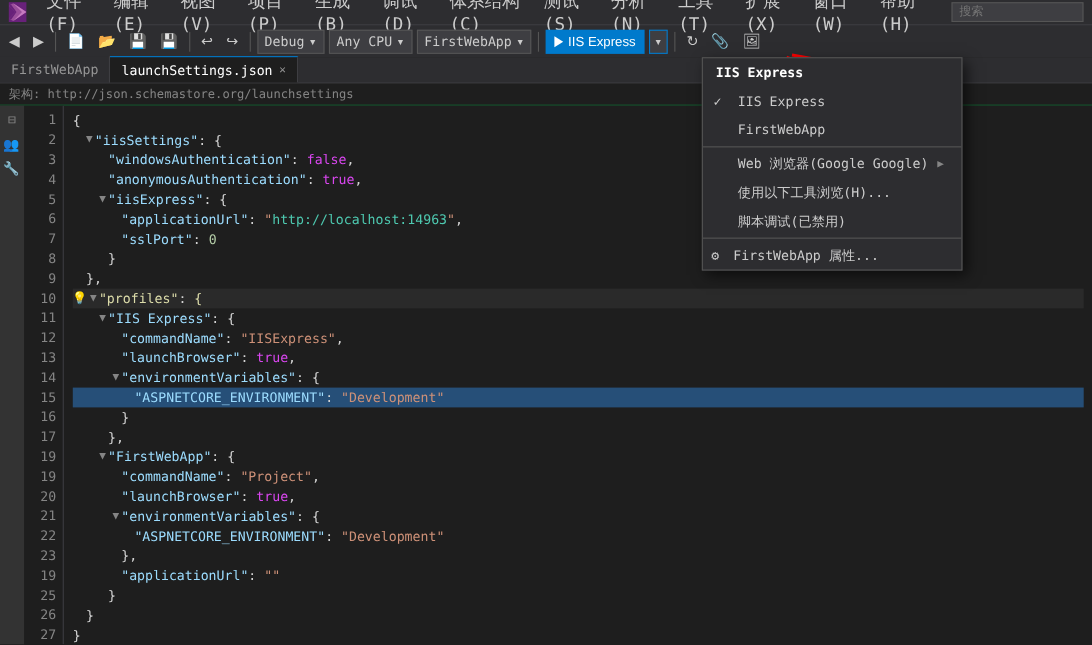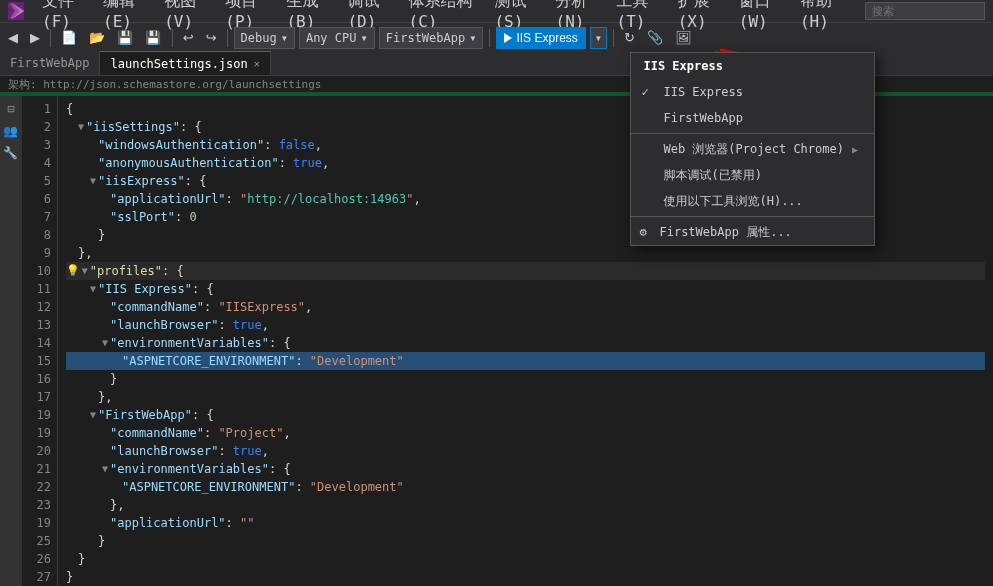--- a/index.html
+++ b/index.html
@@ -165,21 +165,21 @@
 
     
     .breadcrumb {
       background: #1e1e1e;
       height: 20px;
       display: flex;
       align-items: center;
       padding: 0 8px;
       font-size: 11px;
       color: #858585;
-      border-bottom: 4px solid #14532d;
+      border-bottom: 1px solid #14532d;
     }
 
     
     .main-layout {
       display: flex;
       height: calc(586px - 22px - 30px - 24px - 20px);
     }
     .activity-bar {
       width: 22px;
       background: #333333;
@@ -234,21 +234,21 @@
     }
     .code-line {
       height: 18px;
       white-space: pre;
       display: flex;
       align-items: center;
     }
     .c-bracket { color: #d4d4d4; }
     .c-key { color: #9cdcfe; }
     .c-string { color: #ce9178; }
-    .c-bool { color: #3b82f6; }
+    .c-bool { color: #d946ef; }
     .c-number { color: #b5cea8; }
     .c-link { color: #4ec9b0; cursor: pointer; }
     .c-collapse { color: #858585; cursor: pointer; font-size: 10px; margin-right: 2px; }
     .c-yellow { color: #dcdcaa; }
     .dropdown-item {
       padding: 5px 16px 5px 32px;
       font-size: 12px;
       color: #cccccc;
       cursor: pointer;
       display: flex;
@@ -469,28 +469,28 @@
     </div>
 
     <div class="dropdown-item checked">
       <span>IIS Express</span>
     </div>
     <div class="dropdown-item">
       <span>FirstWebApp</span>
     </div>
     <div class="dropdown-sep"></div>
     <div class="dropdown-item">
-      <span>Web 浏览器(Project Chrome)</span>
+      <span>Web 浏览器(Google Google)</span>
       <span class="arrow">▶</span>
+    </div>
+    <div class="dropdown-item">
+      <span>使用以下工具浏览(H)...</span>
     </div>
     <div class="dropdown-item">
       <span>脚本调试(已禁用)</span>
-    </div>
-    <div class="dropdown-item">
-      <span>使用以下工具浏览(H)...</span>
     </div>
     <div class="dropdown-sep"></div>
     <div class="dropdown-item" style="padding-left:28px;">
       <span class="item-icon" style="position:absolute;left:8px;">⚙</span>
       <span>FirstWebApp 属性...</span>
     </div>
   </div>
 
   <svg class="arrows-overlay" viewBox="0 0 993 586" xmlns="http://www.w3.org/2000/svg">
 

